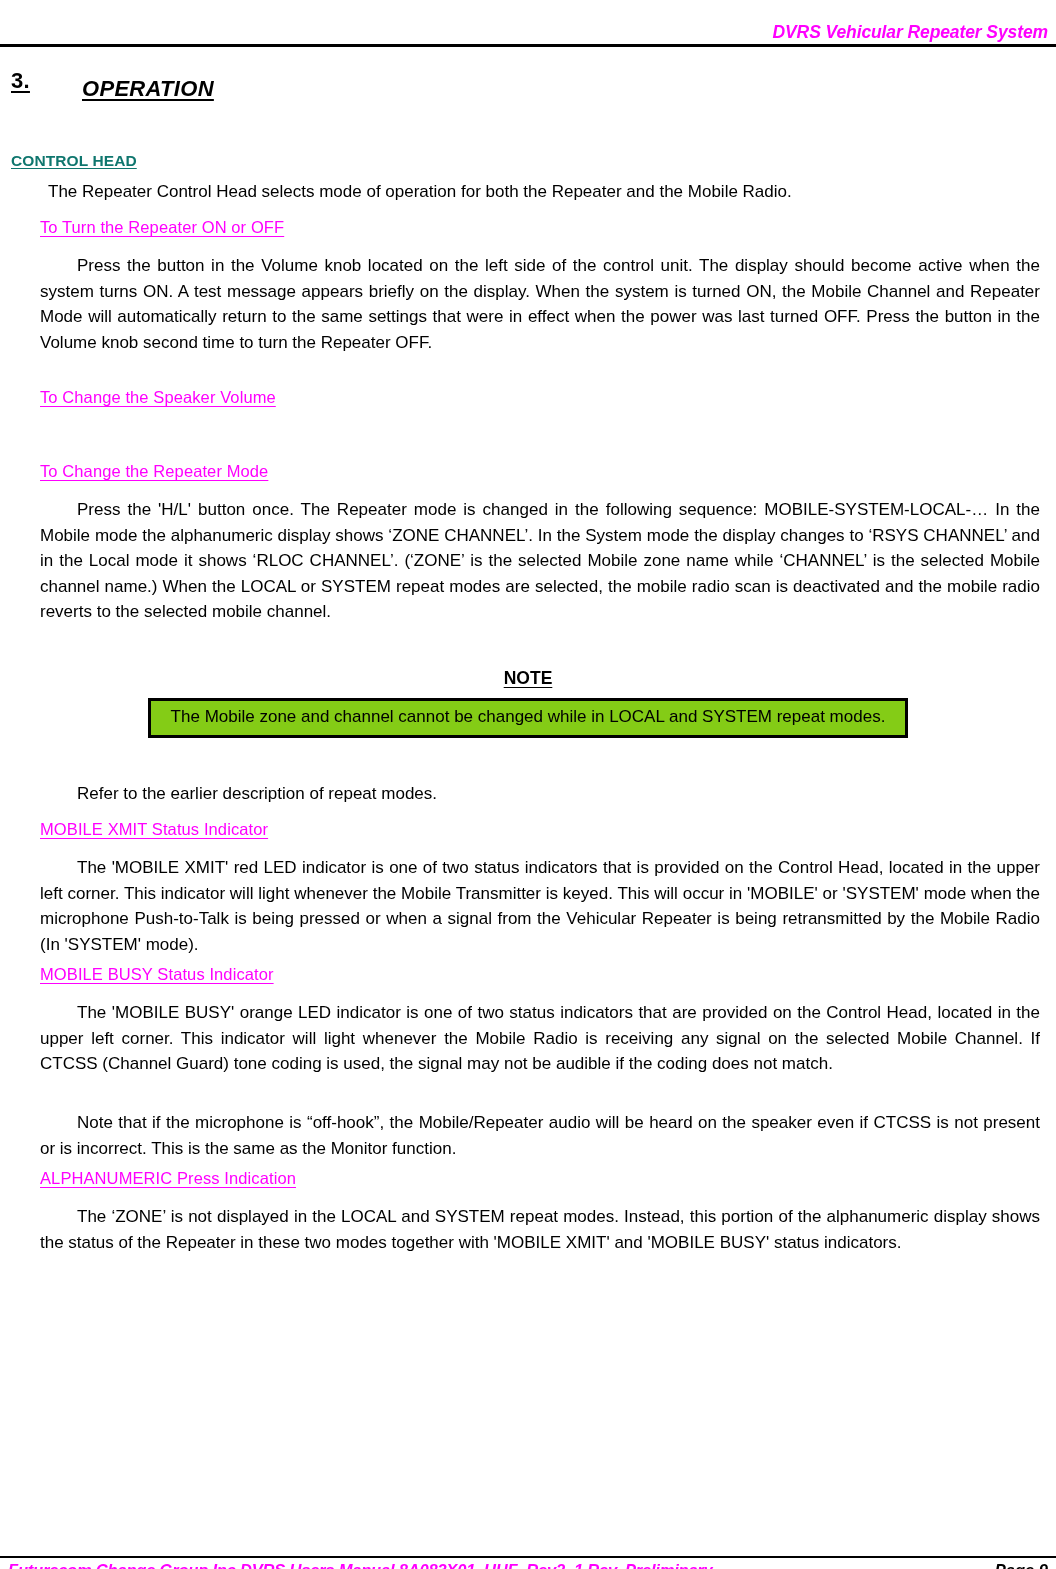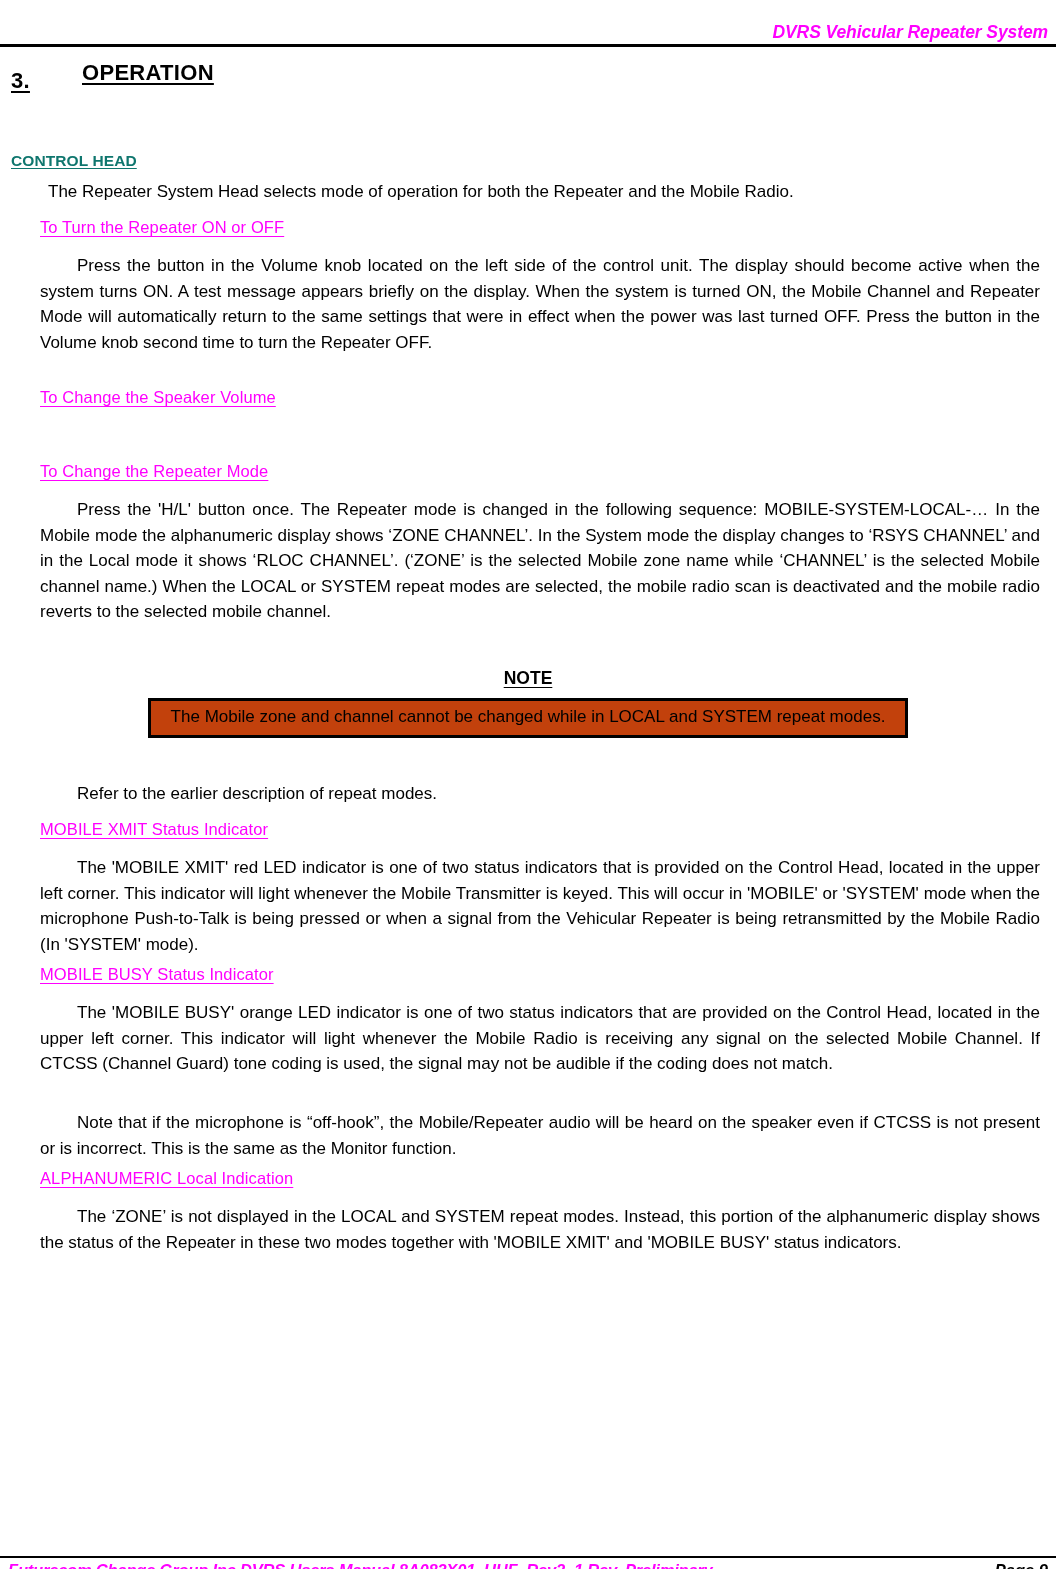--- a/index.html
+++ b/index.html
@@ -66,21 +66,21 @@
   .h1-num, .h1-text {
     position: absolute;
     font-size: 22px;
     font-weight: bold;
     color: #000000;
     text-decoration: underline;
     text-underline-offset: 3px;
     letter-spacing: 0.3px;
   }
   .h1-num { left: 11px; top: 20px; }
-  .h1-text { left: 82px; top: 12px; }
+  .h1-text { left: 82px; top: 28px; font-style: italic; }
 
   .h2 {
     margin: 0;
     position: absolute;
     left: 11px;
     top: 104px;
     font-size: 15.5px;
     font-weight: bold;
     color: #0f766e;
     text-decoration: underline;
@@ -118,21 +118,21 @@
     font-size: 17.5px;
     font-weight: bold;
     color: #000000;
     text-decoration: underline;
     text-underline-offset: 3px;
   }
   .note-box {
     position: absolute;
     box-sizing: border-box;
     border: 3px solid #000000;
-    background: #c2410c;
+    background: #84cc16;
     text-align: center;
     font-size: 17px;
     line-height: 25.5px;
     padding: 3px 6px 5px 6px;
   }
 
   
   .footer-rule {
     position: absolute;
     left: 0;
@@ -182,21 +182,21 @@
 
   <div class="content">
 
     <div class="h1-row">
       <span class="h1-num">3.</span>
       <span class="h1-text">OPERATION</span>
     </div>
 
     <div class="h2">CONTROL HEAD</div>
 
-    <div class="blk para" style="left:48px; top:131px; width:992px;">The Repeater System Head selects mode of operation for both the Repeater and the Mobile Radio.</div>
+    <div class="blk para" style="left:48px; top:131px; width:992px;">The Repeater Control Head selects mode of operation for both the Repeater and the Mobile Radio.</div>
 
     <div class="h3" style="left:40px; top:170px;">To Turn the Repeater ON or OFF</div>
     <div class="blk para" style="left:40px; top:205px; width:1000px; text-indent:37px;">Press the button in the Volume knob located on the left side of the control unit. The display should become active when the system turns ON. A test message appears briefly on the display. When the system is turned ON, the Mobile Channel and Repeater Mode will automatically return to the same settings that were in effect when the power was last turned OFF. Press the button in the Volume knob second time to turn the Repeater OFF.</div>
 
     <div class="h3" style="left:40px; top:340px;">To Change the Speaker Volume</div>
 
     <div class="h3" style="left:40px; top:414px;">To Change the Repeater Mode</div>
     <div class="blk para" style="left:40px; top:449px; width:1000px; text-indent:37px;">Press the 'H/L' button once. The Repeater mode is changed in the following sequence: MOBILE-SYSTEM-LOCAL-… In the Mobile mode the alphanumeric display shows ‘ZONE CHANNEL’. In the System mode the display changes to ‘RSYS CHANNEL’ and in the Local mode it shows ‘RLOC CHANNEL’. (‘ZONE’ is the selected Mobile zone name while ‘CHANNEL’ is the selected Mobile channel name.) When the LOCAL or SYSTEM repeat modes are selected, the mobile radio scan is deactivated and the mobile radio reverts to the selected mobile channel.</div>
 
     <div class="note-title" style="top:620px;">NOTE</div>
@@ -205,21 +205,21 @@
     <div class="blk para" style="left:48px; top:733px; width:992px; text-indent:29px;">Refer to the earlier description of repeat modes.</div>
 
     <div class="h3" style="left:40px; top:772px;">MOBILE XMIT Status Indicator</div>
     <div class="blk para" style="left:40px; top:807px; width:1000px; text-indent:37px;">The 'MOBILE XMIT' red LED indicator is one of two status indicators that is provided on the Control Head, located in the upper left corner. This indicator will light whenever the Mobile Transmitter is keyed. This will occur in 'MOBILE' or 'SYSTEM' mode when the microphone Push-to-Talk is being pressed or when a signal from the Vehicular Repeater is being retransmitted by the Mobile Radio (In 'SYSTEM' mode).</div>
 
     <div class="h3" style="left:40px; top:917px;">MOBILE BUSY Status Indicator</div>
     <div class="blk para" style="left:40px; top:952px; width:1000px; text-indent:37px;">The 'MOBILE BUSY' orange LED indicator is one of two status indicators that are provided on the Control Head, located in the upper left corner. This indicator will light whenever the Mobile Radio is receiving any signal on the selected Mobile Channel. If CTCSS (Channel Guard) tone coding is used, the signal may not be audible if the coding does not match.</div>
 
     <div class="blk para" style="left:40px; top:1062px; width:1000px; text-indent:37px;">Note that if the microphone is “off-hook”, the Mobile/Repeater audio will be heard on the speaker even if CTCSS is not present or is incorrect. This is the same as the Monitor function.</div>
 
-    <div class="h3" style="left:40px; top:1121px;">ALPHANUMERIC Local Indication</div>
+    <div class="h3" style="left:40px; top:1121px;">ALPHANUMERIC Press Indication</div>
     <div class="blk para" style="left:40px; top:1156px; width:1000px; text-indent:37px;">The ‘ZONE’ is not displayed in the LOCAL and SYSTEM repeat modes. Instead, this portion of the alphanumeric display shows the status of the Repeater in these two modes together with 'MOBILE XMIT' and 'MOBILE BUSY' status indicators.</div>
 
 
   </div>
 
   <div class="footer-rule"></div>
   <div class="footer">
     <span class="footer-left">Futurecom Change Group Inc.DVRS Users Manual 8A083X01_UHF_Rev2_1 Rev. Preliminary</span>
     <span class="footer-right">Page 9</span>
   </div>

